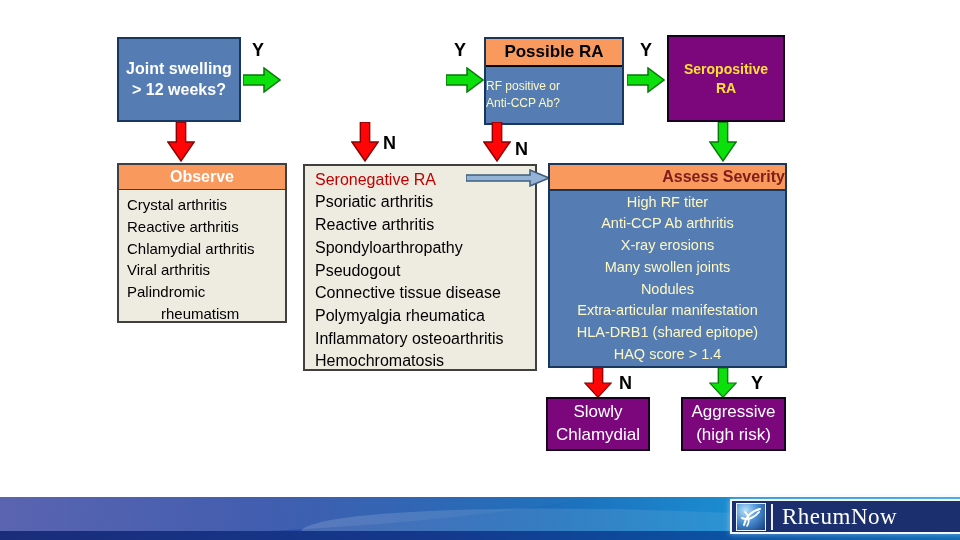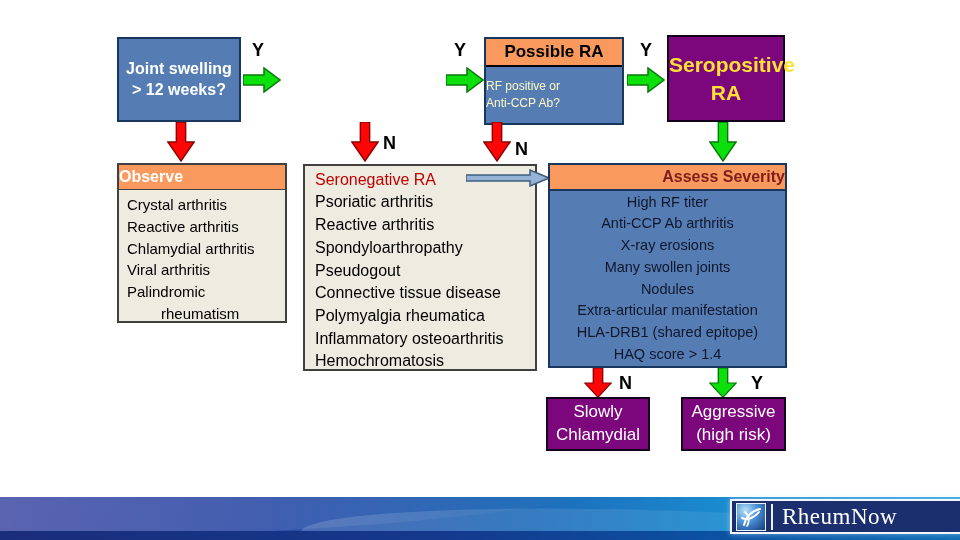--- a/index.html
+++ b/index.html
@@ -27,43 +27,43 @@
   .combo .bdy{
     background:#567cb4;color:#fef9c3;font-size:12px;line-height:1.45;flex:1;
     display:flex;flex-direction:column;justify-content:center;text-align:left;
   }
 
   
   .box-purple{
     background:#7c067c;border:2px solid #14011c;color:#fff;text-align:center;
     display:flex;flex-direction:column;justify-content:center;
   }
-  .sero-pos{color:#ffe135;font-weight:bold;font-size:21px;line-height:1.3;}
+  .sero-pos{color:#ffe135;font-weight:bold;font-size:14px;line-height:1.3;}
   .purple-label{font-size:17px;line-height:1.35;}
 
   
   .panel{border:2px solid #404040;display:flex;flex-direction:column;background:#eeece1;}
   .panel .phdr{
-    background:#f9995d;color:#fff;font-weight:bold;font-size:16px;text-align:left;
+    background:#f9995d;color:#fff;font-weight:bold;font-size:16px;text-align:center;
     padding:3px 0;border-bottom:1px solid #404040;
   }
   .panel .pbody{padding:4px 8px;color:#000;}
   .observe-item{font-size:15px;line-height:1.45;padding-left:28px;text-indent:-28px;}
 
   .serobox{background:#eeece1;border:2px solid #404040;padding:3px 10px;}
   .sero-hdr{color:#c00000;font-weight:normal;font-size:16px;line-height:1.4;}
   .sero-item{color:#000;font-size:16px;line-height:1.42;}
 
   .assess{border:2px solid #17375e;display:flex;flex-direction:column;}
   .assess .ahdr{
     background:#f9995d;color:#7f1d1d;font-weight:bold;font-size:16px;text-align:right;
     padding:3px 0;border-bottom:2px solid #17375e;
   }
   .assess .abody{
-    background:#567cb4;color:#0f172a;flex:1;text-align:center;font-size:14.5px;line-height:1.5;
+    background:#567cb4;color:#fef9c3;flex:1;text-align:center;font-size:14.5px;line-height:1.5;
     display:flex;flex-direction:column;justify-content:center;
   }
 
   .yn{font-weight:bold;color:#000;font-size:18px;}
 
   svg.arrow{display:block;}
 
   
   .footer-bar{
     left:0;top:497px;width:960px;height:43px;

